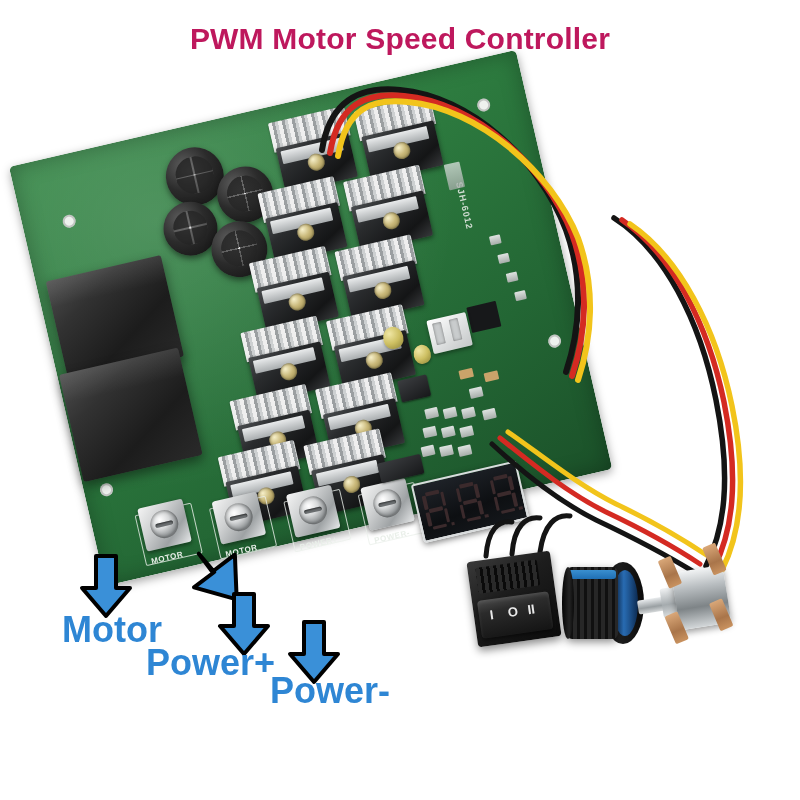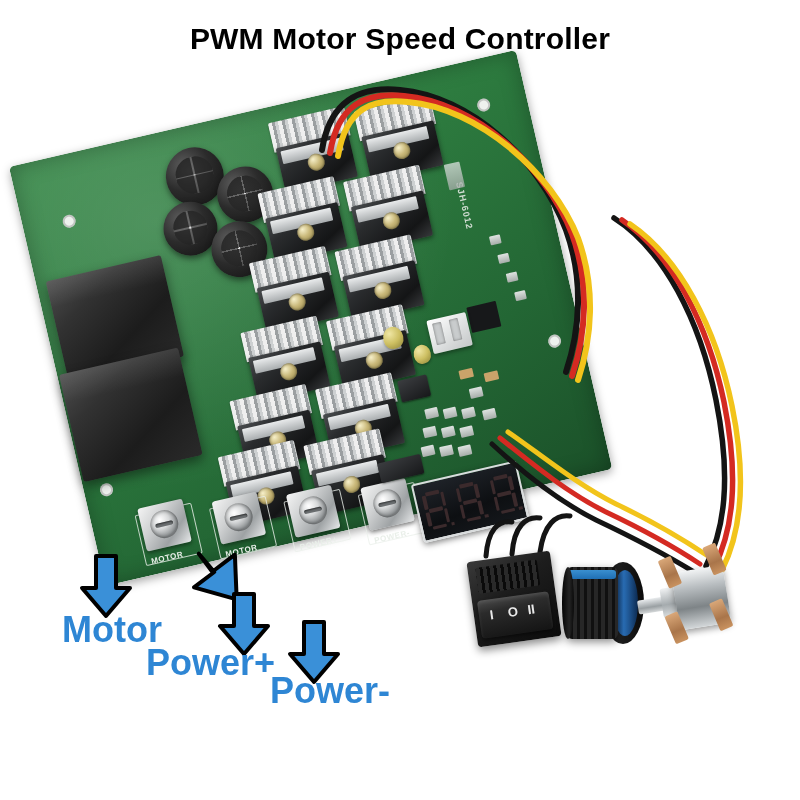--- a/index.html
+++ b/index.html
@@ -10,21 +10,21 @@
     overflow:hidden;
     position:relative;
   }
   #stage{position:absolute;inset:0;width:800px;height:800px;background:#fff;}
 
   
   .title{
     position:absolute;left:0;top:22px;width:800px;
     text-align:center;
     font-size:30px;font-weight:bold;
-    color:#000000;
+    color:#be185d;
     letter-spacing:.2px;
     white-space:nowrap;
   }
 
   
   .abs{position:absolute;}
 
   
   #board-wrap{
     position:absolute;left:60px;top:95px;width:580px;height:520px;

